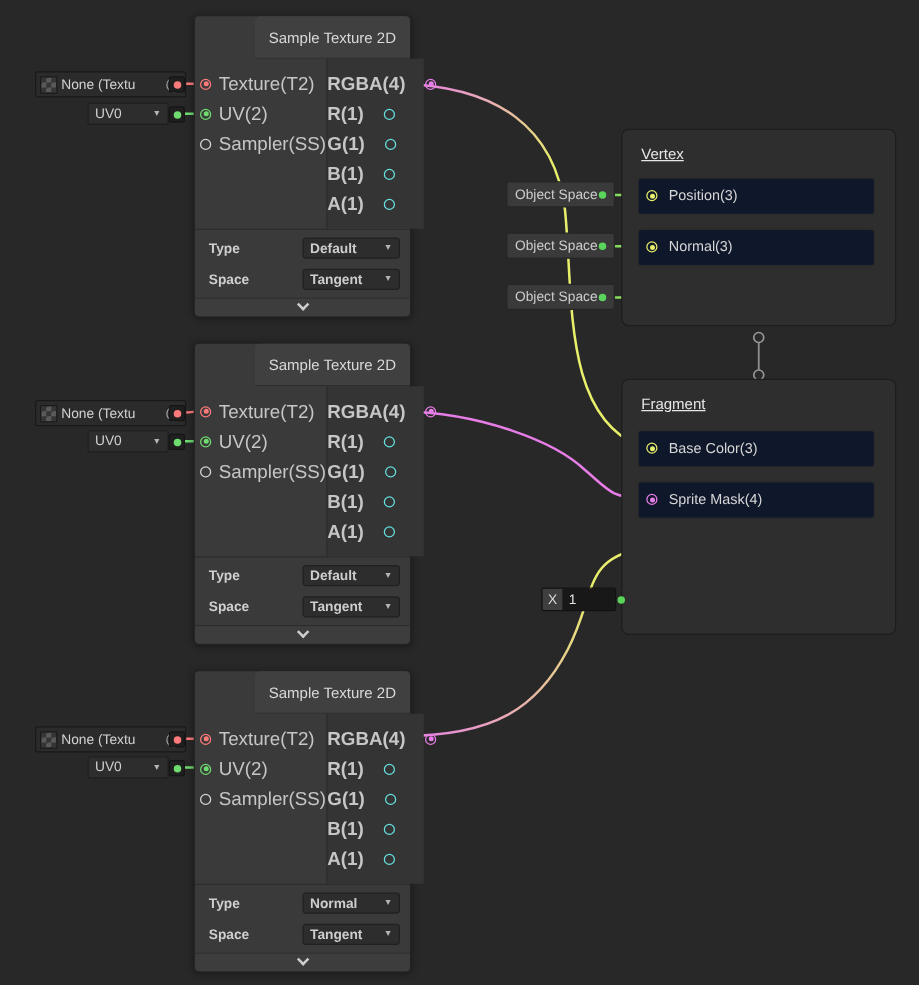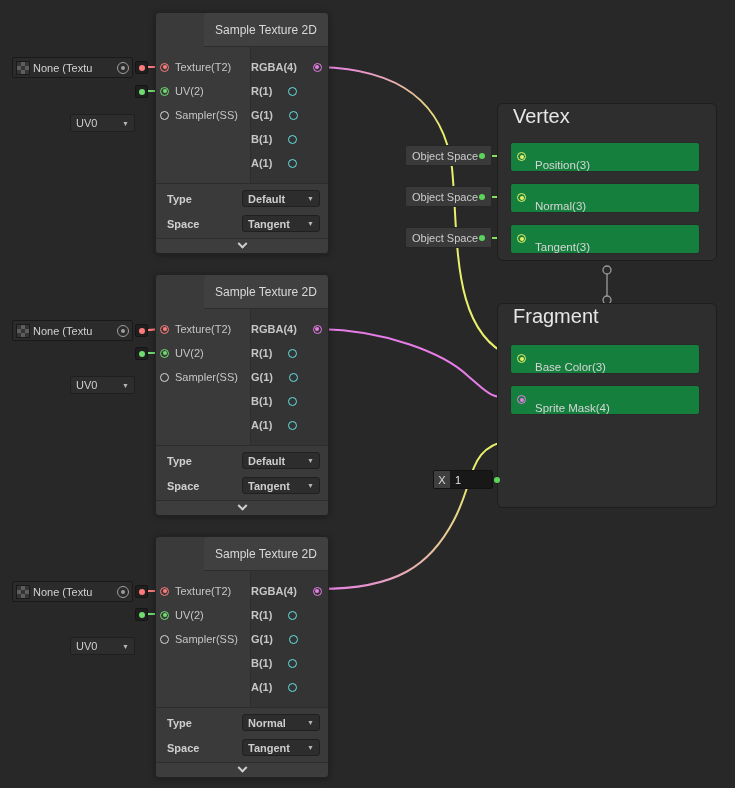--- a/index.html
+++ b/index.html
@@ -9,21 +9,21 @@
 
   
   .tex-node { position:absolute; left:155px; width:174px; background:#3a3a3a;
               border:1px solid #232323; border-radius:4px; z-index:2; box-shadow:0 1px 6px rgba(0,0,0,.35); }
   .tex-header { height:34px; display:flex; align-items:center; padding-left:11px;
                 background:#404040; border-bottom:1px solid #2d2d2d; border-radius:4px 4px 0 0;
                 font-size:12px; color:#d9d9d9;margin-left:48px; }
   .tex-body { display:flex; height:136px; }
   .in-col  { flex:1; padding-top:8px; }
   .out-col { width:78px; padding-top:8px; background:#343434; border-left:1px solid #2d2d2d; }
-  .port-row { height:24px; display:flex; align-items:center; font-size:11px; color:#c6c6c6; }
+  .port-row { height:24px; display:flex; align-items:center; font-size:15px; color:#c6c6c6; }
   .in-col .port-row { padding-left:4px; gap:6px; }
   .out-col .port-row { padding-right:6px; gap:16px;font-weight:bold; }
   .port { width:9px; height:9px; border-radius:50%; border:1px solid currentColor;
           position:relative; flex:none; background:transparent; }
   .port.connected::after { content:""; position:absolute; left:1.5px; top:1.5px; right:1.5px; bottom:1.5px;
                            border-radius:50%; background:currentColor; }
   .c-tex{color:#ff7a7a} .c-v2{color:#6fdc6f} .c-v3{color:#e8ef6a}
   .c-v4{color:#e77de7} .c-f1{color:#66e2e2} .c-smp{color:#d8d8d8}
   .tex-controls { border-top:1px solid #2d2d2d; padding:2px 0; }
   .ctrl-row { height:25px; display:flex; align-items:center; padding:0 8px 0 11px; font-size:11px; color:#cfcfcf;font-weight:bold; }
@@ -31,45 +31,45 @@
   .dropdown { width:78px; height:17px; background:#2d2d2d; border:1px solid #202020; border-radius:3px;
               display:flex; align-items:center; justify-content:space-between; padding:0 5px;
               font-size:11px; color:#cdcdcd; }
   .dd-arrow { font-size:7px; color:#b5b5b5; }
   .tex-footer { height:15px; background:#3d3d3d; border-top:1px solid #2d2d2d; border-radius:0 0 4px 4px;
                 display:flex; align-items:center; justify-content:center; }
   .chevron { width:7px; height:7px; border-right:2px solid #cfcfcf; border-bottom:2px solid #cfcfcf;
              transform:rotate(45deg) translate(-2px,-2px); }
 
   
-  .texfield { position:absolute; left:12px; width:121px; height:21px; background:#2b2b2b;
+  .texfield { position:absolute; left:28px; width:121px; height:21px; background:#2b2b2b;
               border:1px solid #191919; border-radius:2px; display:flex; align-items:center;
               padding:0 3px; gap:3px; z-index:2; }
   .checker { width:14px; height:14px; flex:none; background-color:#353535; border:1px solid #1a1a1a;
              background-image:linear-gradient(45deg,#5d5d5d 25%,transparent 25%,transparent 75%,#5d5d5d 75%),
                               linear-gradient(45deg,#5d5d5d 25%,transparent 25%,transparent 75%,#5d5d5d 75%);
              background-size:8px 8px; background-position:0 0,4px 4px; }
   .texname { flex:1; font-size:11px; color:#d2d2d2; white-space:nowrap; overflow:hidden; }
   .picker { width:12px; height:12px; border:1px solid #9e9e9e; border-radius:50%; position:relative; flex:none; }
   .picker::after { content:""; position:absolute; left:3px; top:3px; width:4px; height:4px;
                    border-radius:50%; background:#9e9e9e; }
   .uvdrop { position:absolute; left:70px; width:65px; height:18px; background:#2d2d2d;
             border:1px solid #1f1f1f; border-radius:2px; display:flex; align-items:center;
-            justify-content:space-between; padding:0 5px; font-size:11px; color:#d0d0d0; z-index:2;margin-top:32px; }
+            justify-content:space-between; padding:0 5px; font-size:11px; color:#d0d0d0; z-index:2; }
   .mini-box { position:absolute; width:13px; height:13px; background:#1f1f1f; border:1px solid #151515;
               border-radius:2px; display:flex; align-items:center; justify-content:center; z-index:2; }
   .dot { width:6px; height:6px; border-radius:50%; }
   .bg-tex{background:#ff7a7a} .bg-v2{background:#6fdc6f} .bg-g{background:#5ad45a}
 
   
   .context { position:absolute; left:497px; width:220px; background:#2e2e2e;
              border:1px solid #1d1d1d; border-radius:6px; z-index:2; }
-  .context-title { position:absolute; left:15px; top:1px; font-size:20px; color:#e6e6e6; }
-  .block-row { position:absolute; left:12px; right:16px; height:30px; background:#15803d;
-               border:1px solid #2a2a2a; border-radius:3px; display:flex; align-items:flex-end;
+  .context-title { position:absolute; left:15px; top:12px; font-size:12px; color:#e6e6e6;text-decoration:underline; }
+  .block-row { position:absolute; left:12px; right:16px; height:30px; background:#0f172a;
+               border:1px solid #2a2a2a; border-radius:3px; display:flex; align-items:center;
                padding-left:24px; font-size:11.5px; color:#d6d6d6; }
   .block-row .port { position:absolute; left:6px; top:9px; }
   .ospill { position:absolute; left:405px; width:87px; height:21px; background:#3a3a3a;
             border:1px solid #262626; border-radius:2px; display:flex; align-items:center;
             justify-content:space-between; padding:0 6px; font-size:11px; color:#cdcdcd; z-index:2; }
   .xfield { position:absolute; left:433px; top:470px; height:19px; display:flex; z-index:2;
             border:1px solid #121212; border-radius:2px; overflow:hidden; }
   .xlabel { width:16px; background:#3f3f3f; color:#dadada; font-size:11px;
             display:flex; align-items:center; justify-content:center; }
   .xvalue { width:42px; background:#181818; color:#e4e4e4; font-size:11px;
@@ -370,24 +370,20 @@
   <div class="context" style="top:103px;height:158px">
     <div class="context-title">Vertex</div>
     <div class="block-row" style="top:38px">
       <span class="port connected c-v3"></span>
       <span>Position(3)</span>
     </div>
     <div class="block-row" style="top:79px">
       <span class="port connected c-v3"></span>
       <span>Normal(3)</span>
     </div>
-    <div class="block-row" style="top:120px">
-      <span class="port connected c-v3"></span>
-      <span>Tangent(3)</span>
-    </div>
   </div>
 
   <div class="context" style="top:303px;height:205px">
     <div class="context-title">Fragment</div>
     <div class="block-row" style="top:40px">
       <span class="port connected c-v3"></span>
       <span>Base Color(3)</span>
     </div>
     <div class="block-row" style="top:81px">
       <span class="port connected c-v4"></span>

